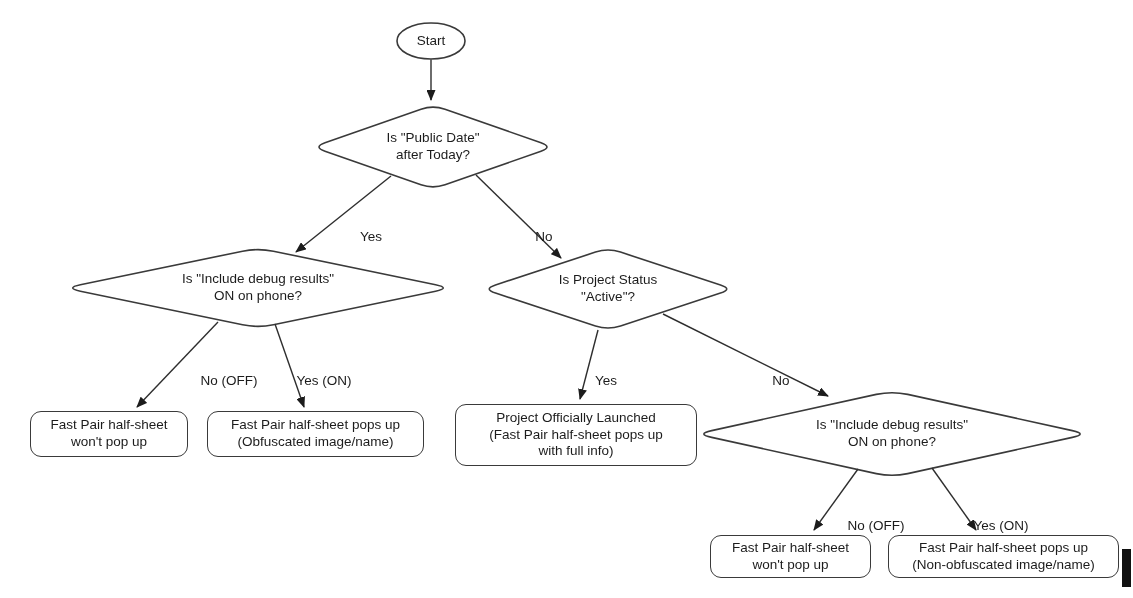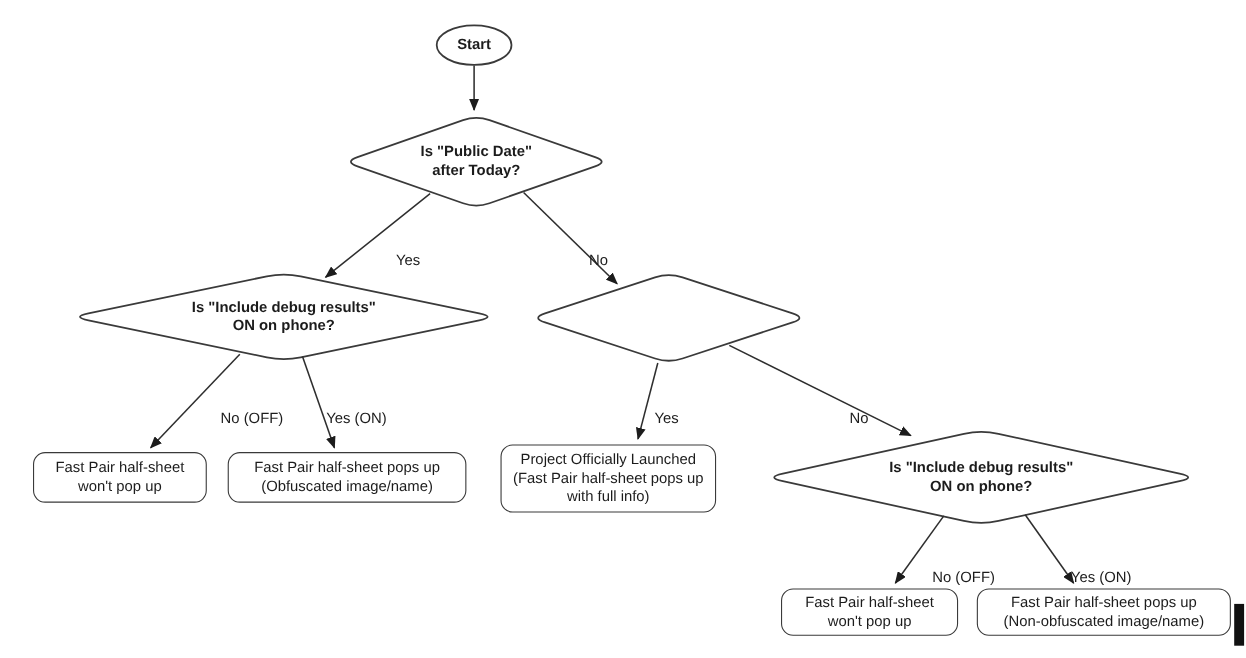--- a/index.html
+++ b/index.html
@@ -17,21 +17,20 @@
   .edge  { stroke: #2e2e2e; stroke-width: 1.4; fill: none; }
   .lbl {
     position: absolute;
     transform: translate(-50%, -50%);
     white-space: pre-line;
     text-align: center;
     font-size: 13.5px;
     line-height: 1.24;
     color: #1c1c1c;
     z-index: 2;
-    font-weight: bold;
   }
   .edge-lbl {
     position: absolute;
     transform: translate(-50%, -50%);
     white-space: nowrap;
     font-size: 13.5px;
     color: #1c1c1c;
     z-index: 2;
     margin-top: 19px;
   }
@@ -84,37 +83,39 @@
     <line class="edge" x1="663" y1="314" x2="828" y2="396" marker-end="url(#ah)"></line>
     <line class="edge" x1="858" y1="469" x2="814" y2="530" marker-end="url(#ah)"></line>
     <line class="edge" x1="932" y1="468" x2="976" y2="530" marker-end="url(#ah)"></line>
   </svg>
 
   <div class="lbl" style="left:431px; top:41px;">Start</div>
   <div class="lbl" style="left:433px; top:147px;">Is "Public Date"
 after Today?</div>
   <div class="lbl" style="left:258px; top:288px;">Is "Include debug results"
 ON on phone?</div>
+  <div class="lbl" style="left:608px; top:289px;">Is Project Status
+"Active"?</div>
   <div class="lbl" style="left:892px; top:434px;">Is "Include debug results"
 ON on phone?</div>
 
   <div class="edge-lbl" style="left:371px; top:217px;">Yes</div>
   <div class="edge-lbl" style="left:544px; top:217px;">No</div>
   <div class="edge-lbl" style="left:229px; top:361px;">No (OFF)</div>
   <div class="edge-lbl" style="left:324px; top:361px;">Yes (ON)</div>
   <div class="edge-lbl" style="left:606px; top:361px;">Yes</div>
   <div class="edge-lbl" style="left:781px; top:361px;">No</div>
   <div class="edge-lbl" style="left:876px; top:506px;">No (OFF)</div>
   <div class="edge-lbl" style="left:1001px; top:506px;">Yes (ON)</div>
 
   <div class="pbox" style="left:30px; top:411px; width:158px; height:46px;">Fast Pair half-sheet
 won't pop up</div>
   <div class="pbox" style="left:207px; top:411px; width:217px; height:46px;">Fast Pair half-sheet pops up
 (Obfuscated image/name)</div>
-  <div class="pbox" style="left:455px; top:404px; width:196px; height:62px;">Project Officially Launched
+  <div class="pbox" style="left:455px; top:404px; width:242px; height:62px;">Project Officially Launched
 (Fast Pair half-sheet pops up
 with full info)</div>
   <div class="pbox" style="left:710px; top:535px; width:161px; height:43px;">Fast Pair half-sheet
 won't pop up</div>
   <div class="pbox" style="left:888px; top:535px; width:231px; height:43px;">Fast Pair half-sheet pops up
 (Non-obfuscated image/name)</div>
 
   <div class="caret" style="left:1122px; top:549px; width:9px; height:38px;"></div>
 
 </div>

